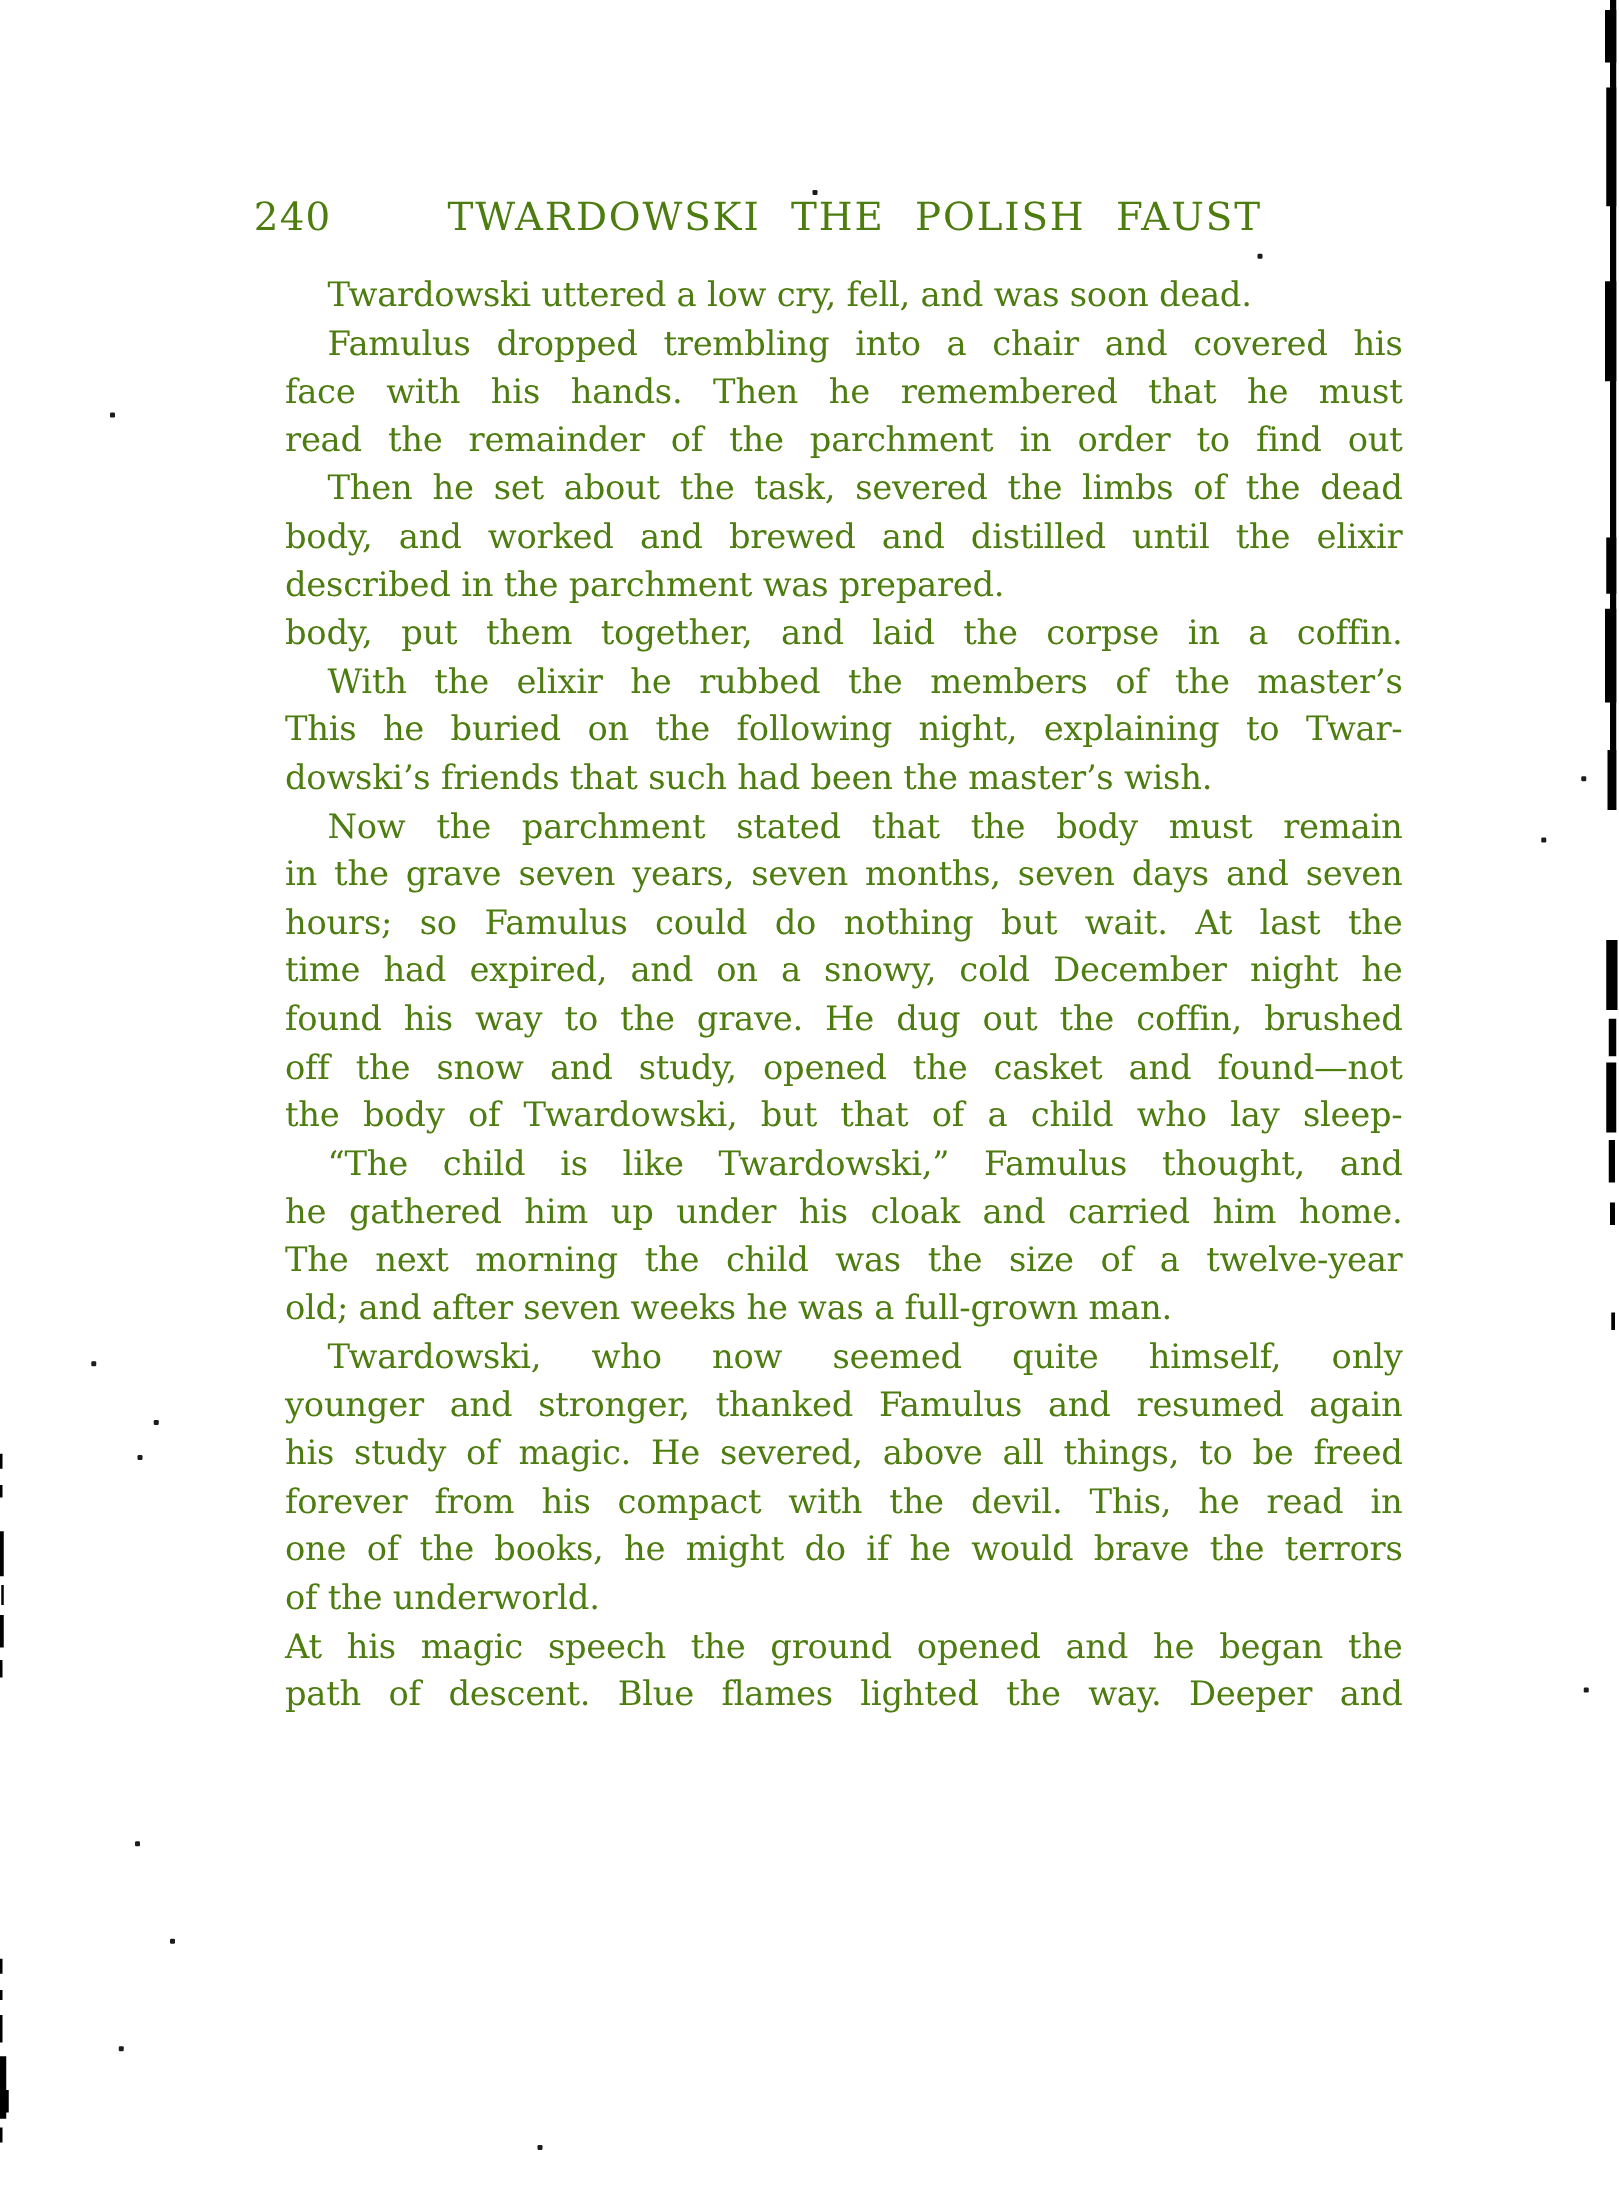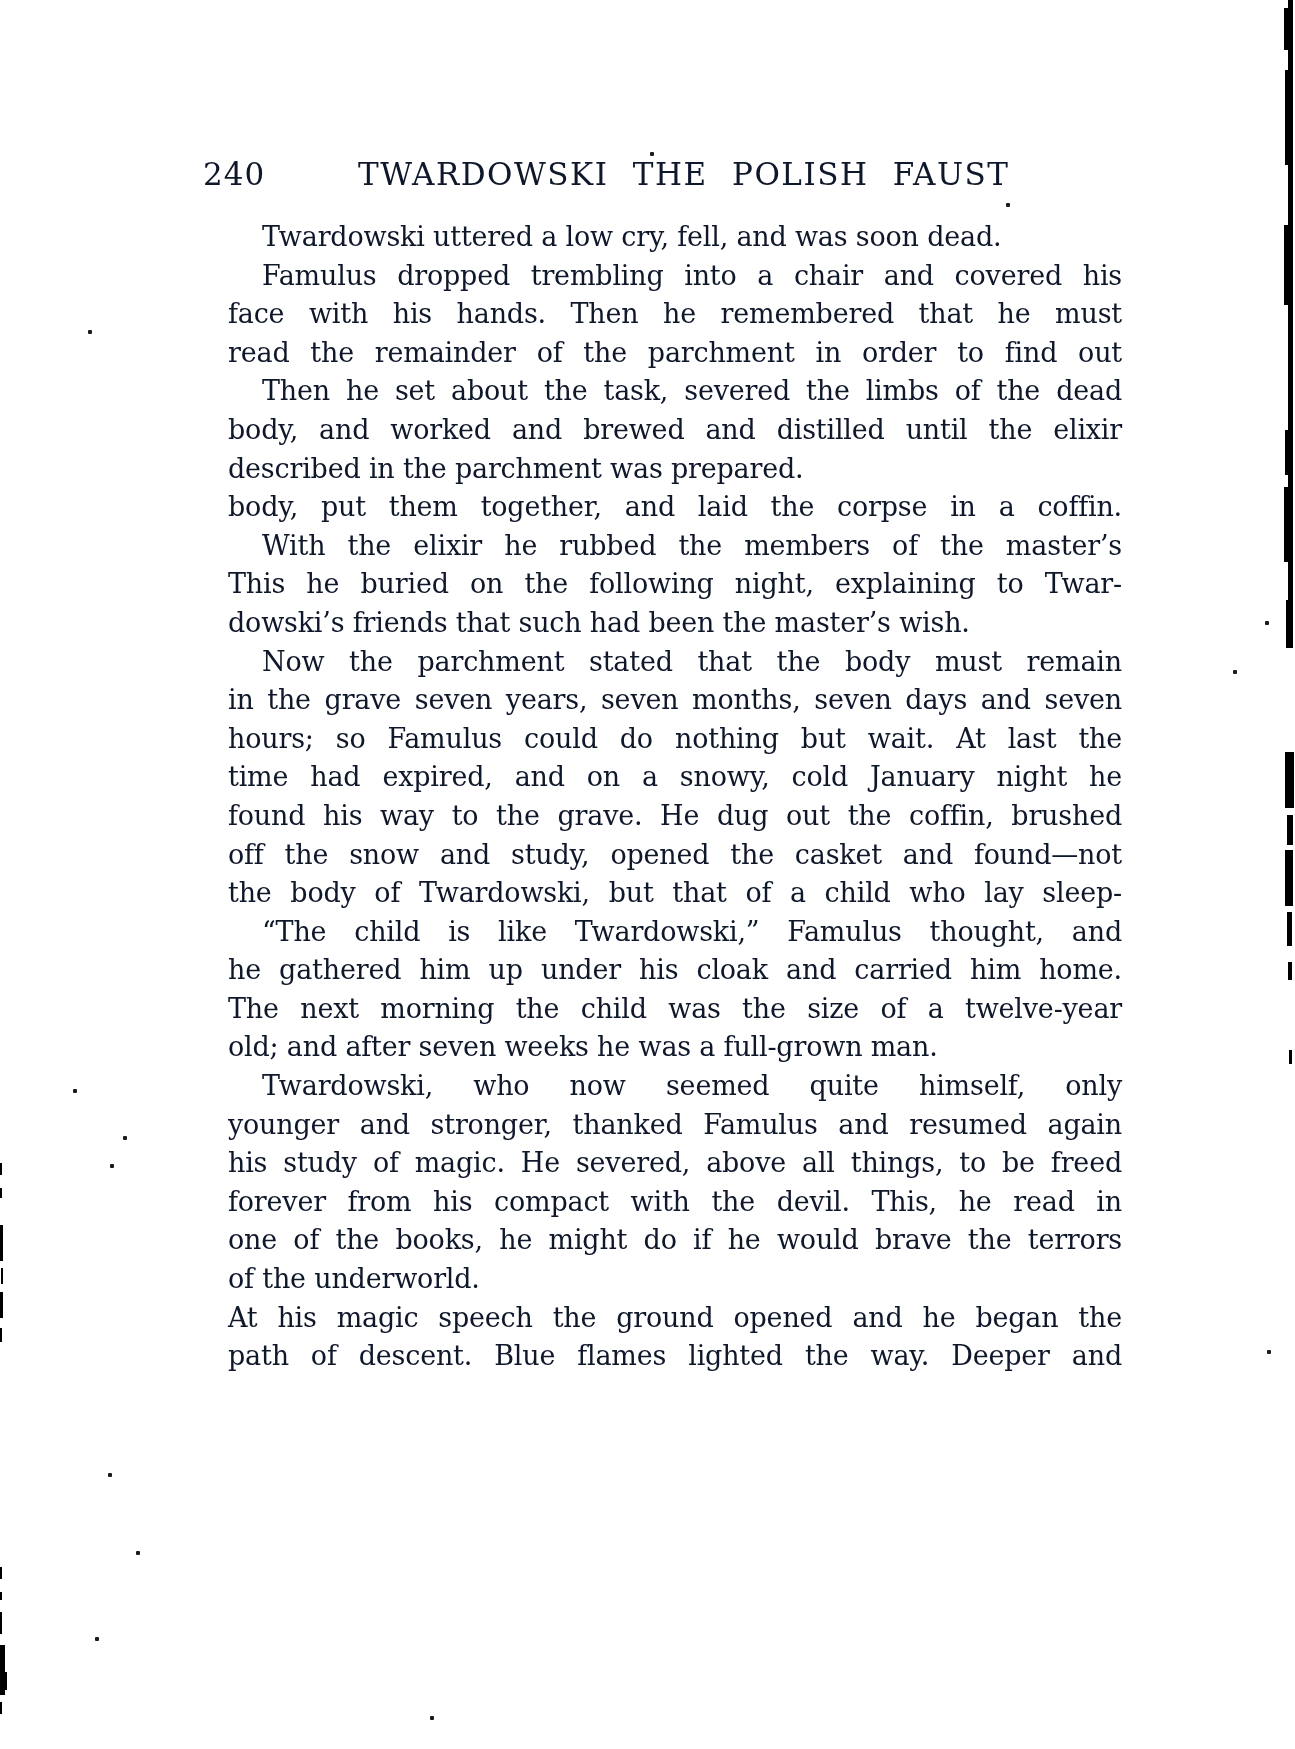--- a/index.html
+++ b/index.html
@@ -7,21 +7,21 @@
     padding: 0;
     background: #ffffff;
   }
   .page {
     position: relative;
     width: 1295px;
     height: 1749px;
     background: #ffffff;
     overflow: hidden;
     font-family: "DejaVu Serif", "Liberation Serif", serif;
-    color: #0f172a;
+    color: #4d7c0f;
   }
   .running-head {
     position: absolute;
     top: 156px;
     left: 0;
     width: 100%;
     height: 40px;
   }
   .page-number {
     position: absolute;
@@ -92,21 +92,21 @@
       <div class="line indent">Then he set about the task, severed the limbs of the dead</div>
       <div class="line">body, and worked and brewed and distilled until the elixir</div>
       <div class="line end">described in the parchment was prepared.</div>
       <div class="line">body, put them together, and laid the corpse in a coffin.</div>
       <div class="line indent">With the elixir he rubbed the members of the master’s</div>
       <div class="line">This he buried on the following night, explaining to Twar-</div>
       <div class="line end">dowski’s friends that such had been the master’s wish.</div>
       <div class="line indent">Now the parchment stated that the body must remain</div>
       <div class="line">in the grave seven years, seven months, seven days and seven</div>
       <div class="line">hours; so Famulus could do nothing but wait.  At last the</div>
-      <div class="line">time had expired, and on a snowy, cold January night he</div>
+      <div class="line">time had expired, and on a snowy, cold December night he</div>
       <div class="line">found his way to the grave.  He dug out the coffin, brushed</div>
       <div class="line">off the snow and study, opened the casket and found—not</div>
       <div class="line">the body of Twardowski, but that of a child who lay sleep-</div>
       <div class="line indent">“The child is like Twardowski,” Famulus thought, and</div>
       <div class="line">he gathered him up under his cloak and carried him home.</div>
       <div class="line">The next morning the child was the size of a twelve-year</div>
       <div class="line end">old; and after seven weeks he was a full-grown man.</div>
       <div class="line indent">Twardowski, who now seemed quite himself, only</div>
       <div class="line">younger and stronger, thanked Famulus and resumed again</div>
       <div class="line">his study of magic.  He severed, above all things, to be freed</div>

